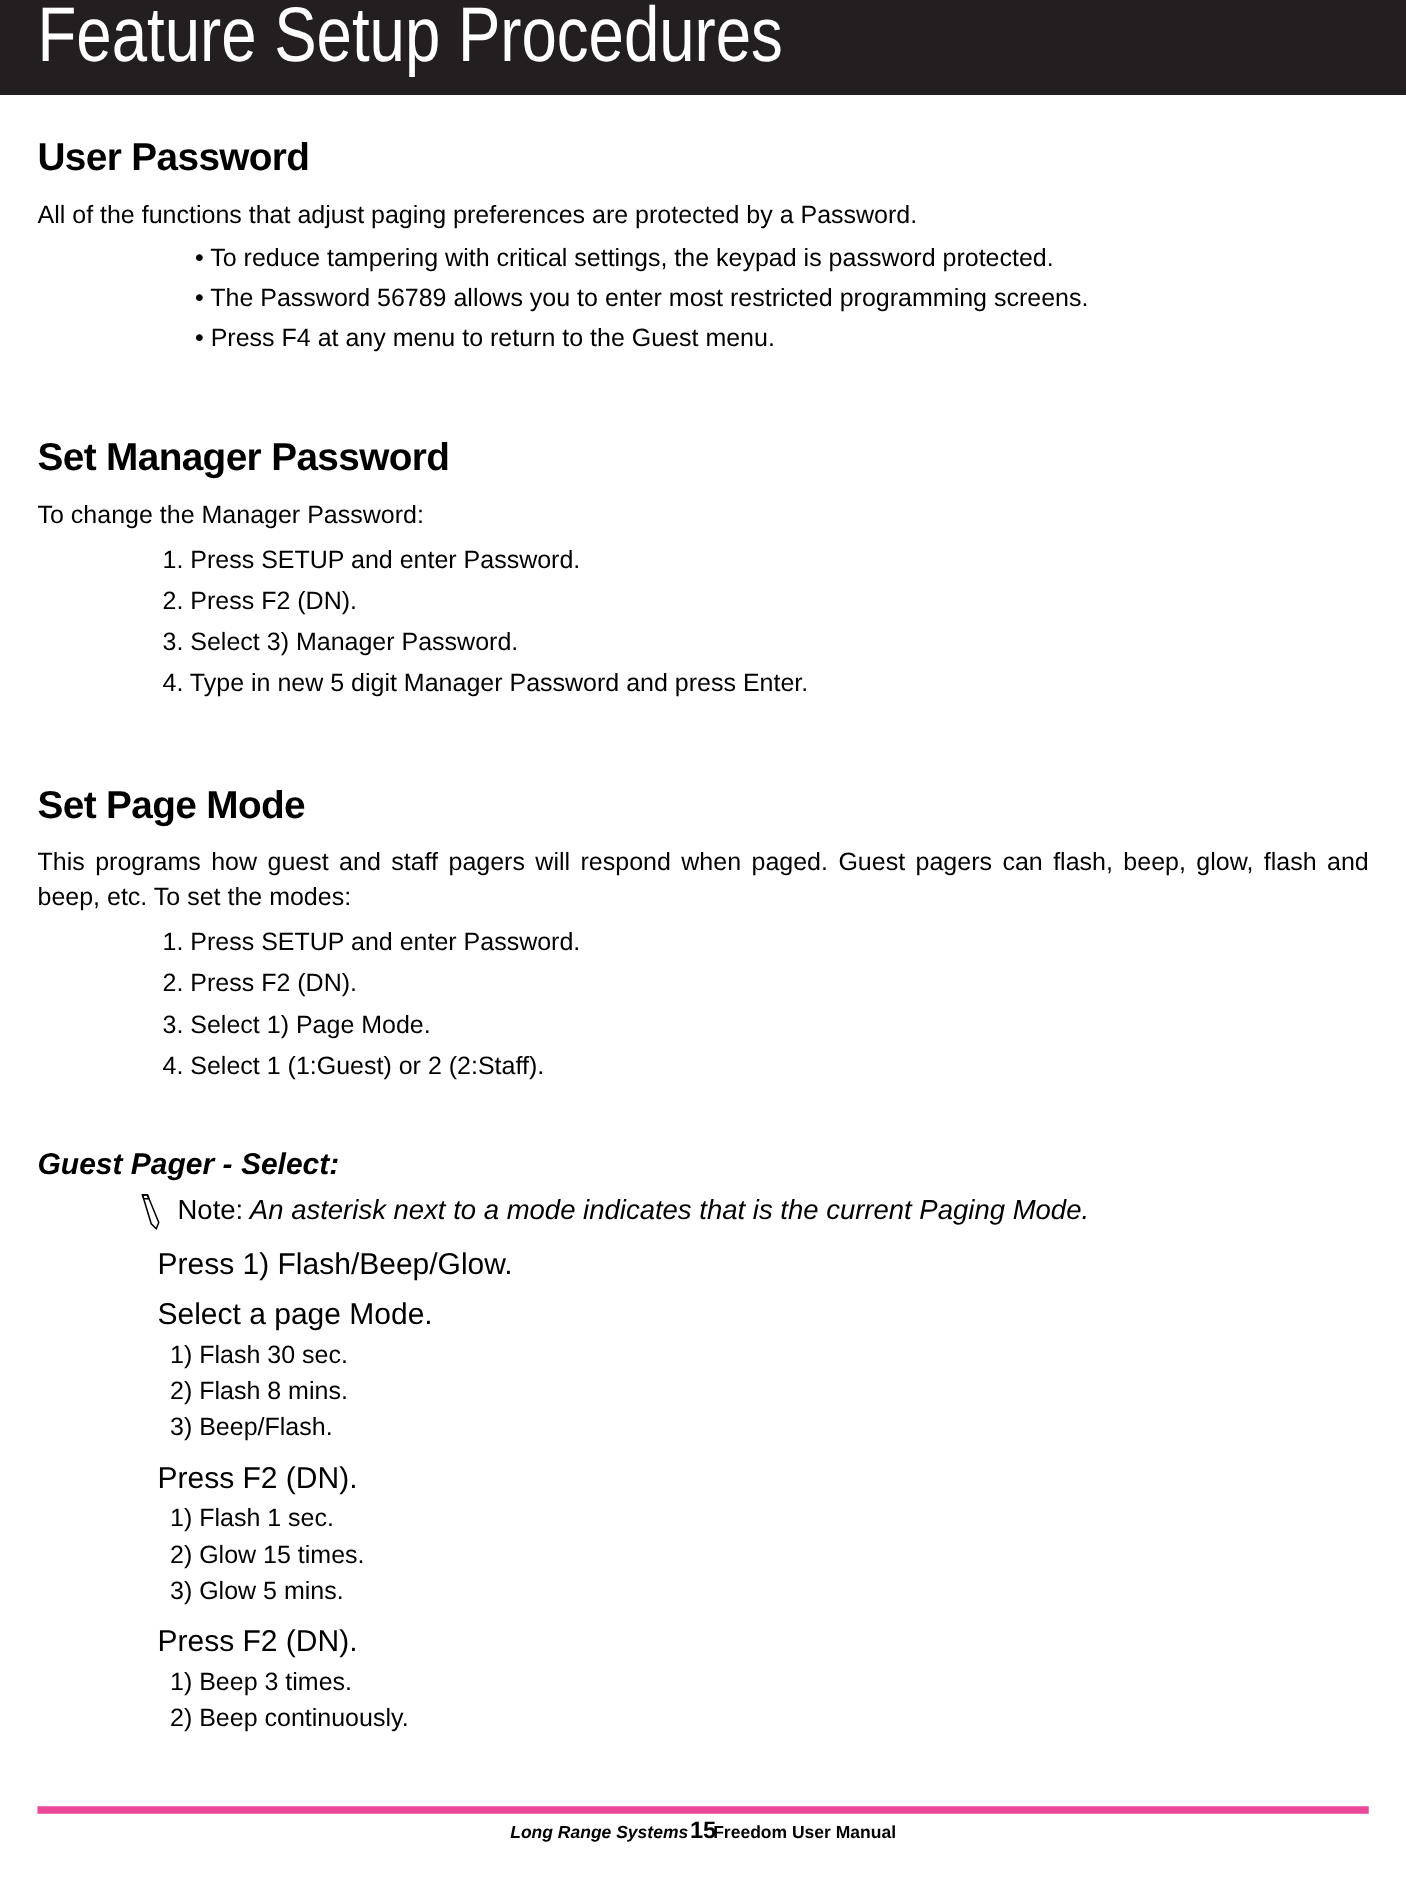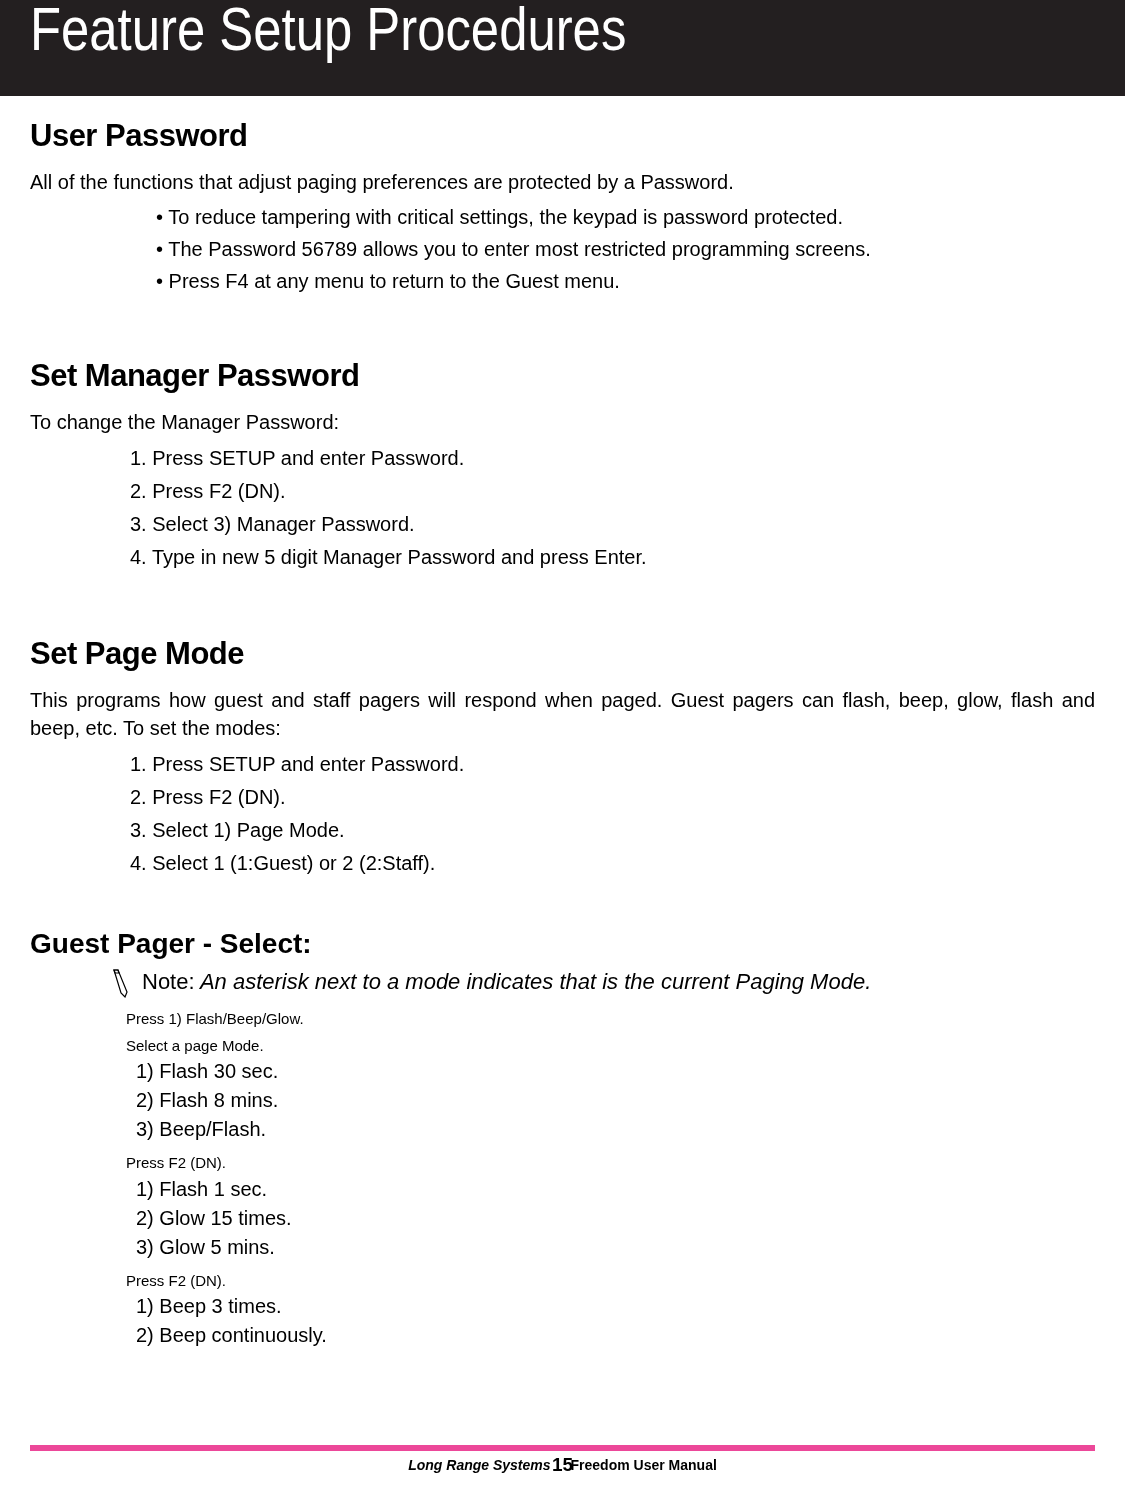--- a/index.html
+++ b/index.html
@@ -7,42 +7,42 @@
     width: 1125px;
     height: 1507px;
     background: #ffffff;
     font-family: Arial, Helvetica, sans-serif;
     color: #000000;
     position: relative;
   }
   .header-bar {
     background: #231f20;
     padding: 4px 30px 4px 30px;
-    height: 96px;
+    height: 76px;
     display: flex;
     align-items: flex-start;
   }
   .header-title {
     color: #ffffff;
     font-size: 62px;
     font-weight: 400;
     font-family: 'Arial Narrow', Arial, sans-serif;
     transform: scaleX(0.82);
     transform-origin: left;
     letter-spacing: 0px;
     line-height: 1;
     margin-top: -6px;
   }
   .content {
     padding: 18px 30px 0 30px;
   }
   .section-heading {
     font-size: 31px;
     font-weight: bold;
-    margin-top: 4px;
+    margin-top: 14px;
     margin-bottom: 14px;
     letter-spacing: -0.5px;
   }
   .section-heading.spaced {
     margin-top: 62px;
   }
   .body-text {
     font-size: 20px;
     line-height: 1.4;
     margin-bottom: 6px;
@@ -62,24 +62,25 @@
   .numbered-list {
     margin-left: 100px;
     margin-top: 0;
   }
   .numbered-item {
     font-size: 20px;
     line-height: 1.65;
     margin-bottom: 0;
   }
   .sub-heading {
-    font-size: 28px;
+    font-size: 24px;
     font-weight: bold;
     margin-top: 48px;
     margin-bottom: 8px;
+    font-style: italic;
   }
   .note-row {
     display: flex;
     align-items: flex-start;
     margin-left: 78px;
     margin-bottom: 10px;
     gap: 10px;
   }
   .pencil-icon {
     flex-shrink: 0;
@@ -93,21 +94,21 @@
     font-weight: normal;
   }
   .note-italic {
     font-style: italic;
   }
   .guest-list {
     margin-left: 96px;
     margin-top: 4px;
   }
   .guest-line {
-    font-size: 15px;
+    font-size: 24px;
     line-height: 1.5;
     margin-bottom: 4px;
   }
   .guest-line.tight {
     margin-bottom: 0;
   }
   .guest-sublist {
     margin-left: 106px;
     margin-top: 0px;
   }

